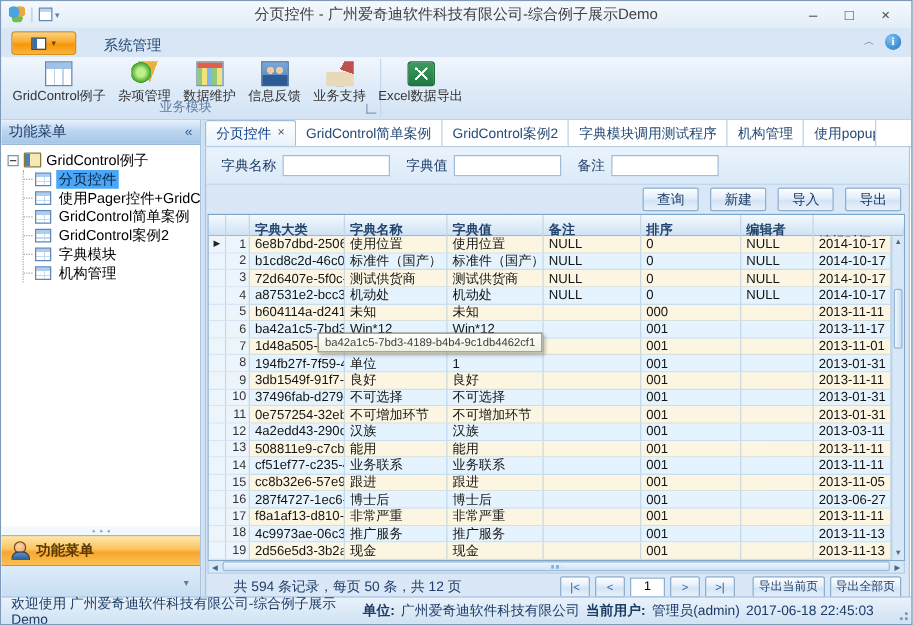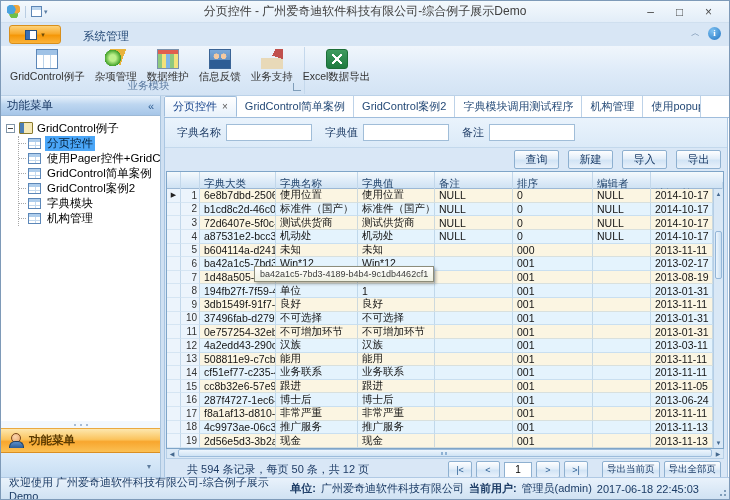--- a/index.html
+++ b/index.html
@@ -147,21 +147,21 @@
     display:flex;justify-content:flex-end;align-items:center;gap:9px;}
   .abtn{width:45px;height:19px;display:flex;align-items:center;justify-content:center;
     font-size:11px;color:#1c3d68;border:1px solid #8eb0d0;border-radius:2px;
     background:linear-gradient(#fefeff,#e3eef9 45%,#d2e4f5 55%,#e8f1fb);}
   
   .grid{position:absolute;left:1px;top:53px;width:558px;height:278px;
     border:1px solid #7fa5c8;background:#fff;}
   .ghead{display:flex;height:17px;font-size:10.5px;color:#24466e;
     background:linear-gradient(#f5fafd,#ddebf8 60%,#cfe2f3);border-bottom:1px solid #9db9d6;}
   .hcell{display:flex;align-items:center;padding:12px 4px;border-right:1px solid #c2d7ea;
-    white-space:nowrap;overflow:hidden;flex:none;}
+    white-space:nowrap;overflow:hidden;flex:none;font-weight:bold;}
   .gbody{position:absolute;left:0;top:17px;bottom:0;right:10px;display:flex;flex-direction:column;overflow:hidden;}
   .grow{display:flex;flex:1;font-size:10.5px;color:#141414;min-height:0;}
   .grow.odd{background:#fbf5e2;}
   .grow.even{background:#e4f3fd;}
   .gcell{display:flex;align-items:center;padding:0 4px;white-space:nowrap;overflow:hidden;
     border-right:1px solid rgba(150,185,215,.45);border-bottom:1px solid rgba(150,185,215,.35);flex:none;}
   .gind{width:14px;flex:none;background:#ecf4fc;border-right:1px solid #c2d7ea;
     border-bottom:1px solid #d5e5f3;display:flex;align-items:center;justify-content:center;
     font-size:7px;color:#222;}
   .gnum{width:19px;flex:none;background:#ecf4fc;border-right:1px solid #c2d7ea;
@@ -446,32 +446,32 @@
             </div>
             <div class="grow even">
               <span class="gind"></span>
               <span class="gnum">6</span>
               <span class="gcell" style="width: 76px;">ba42a1c5-7bd3-4...</span>
               <span class="gcell" style="width: 82px;">Win*12</span>
               <span class="gcell" style="width: 77px;">Win*12</span>
               <span class="gcell" style="width: 78px;"></span>
               <span class="gcell" style="width: 80px;">001</span>
               <span class="gcell" style="width: 58px;"></span>
-              <span class="gcell" style="flex: 1 1 0%; min-width: 0px;">2013-02-17</span>
+              <span class="gcell" style="flex: 1 1 0%; min-width: 0px;">2013-11-17</span>
             </div>
             <div class="grow odd">
               <span class="gind"></span>
               <span class="gnum">7</span>
               <span class="gcell" style="width: 76px;">1d48a505-4c35-</span>
               <span class="gcell" style="width: 82px;"></span>
               <span class="gcell" style="width: 77px;"></span>
               <span class="gcell" style="width: 78px;"></span>
               <span class="gcell" style="width: 80px;">001</span>
               <span class="gcell" style="width: 58px;"></span>
-              <span class="gcell" style="flex: 1 1 0%; min-width: 0px;">2013-08-19</span>
+              <span class="gcell" style="flex: 1 1 0%; min-width: 0px;">2013-11-01</span>
             </div>
             <div class="grow even">
               <span class="gind"></span>
               <span class="gnum">8</span>
               <span class="gcell" style="width: 76px;">194fb27f-7f59-4e...</span>
               <span class="gcell" style="width: 82px;">单位</span>
               <span class="gcell" style="width: 77px;">1</span>
               <span class="gcell" style="width: 78px;"></span>
               <span class="gcell" style="width: 80px;">001</span>
               <span class="gcell" style="width: 58px;"></span>
@@ -556,21 +556,21 @@
             </div>
             <div class="grow even">
               <span class="gind"></span>
               <span class="gnum">16</span>
               <span class="gcell" style="width: 76px;">287f4727-1ec6-4...</span>
               <span class="gcell" style="width: 82px;">博士后</span>
               <span class="gcell" style="width: 77px;">博士后</span>
               <span class="gcell" style="width: 78px;"></span>
               <span class="gcell" style="width: 80px;">001</span>
               <span class="gcell" style="width: 58px;"></span>
-              <span class="gcell" style="flex: 1 1 0%; min-width: 0px;">2013-06-24</span>
+              <span class="gcell" style="flex: 1 1 0%; min-width: 0px;">2013-06-27</span>
             </div>
             <div class="grow odd">
               <span class="gind"></span>
               <span class="gnum">17</span>
               <span class="gcell" style="width: 76px;">f8a1af13-d810-48...</span>
               <span class="gcell" style="width: 82px;">非常严重</span>
               <span class="gcell" style="width: 77px;">非常严重</span>
               <span class="gcell" style="width: 78px;"></span>
               <span class="gcell" style="width: 80px;">001</span>
               <span class="gcell" style="width: 58px;"></span>

